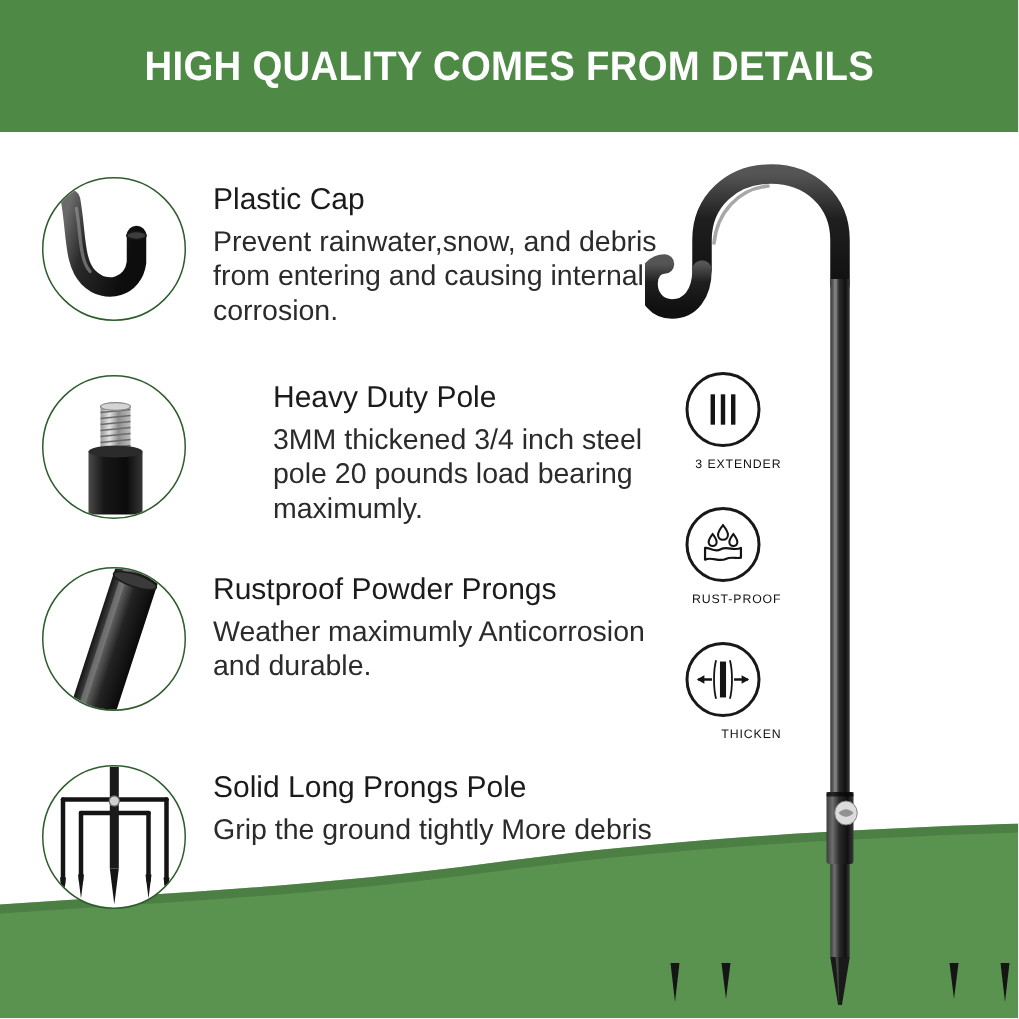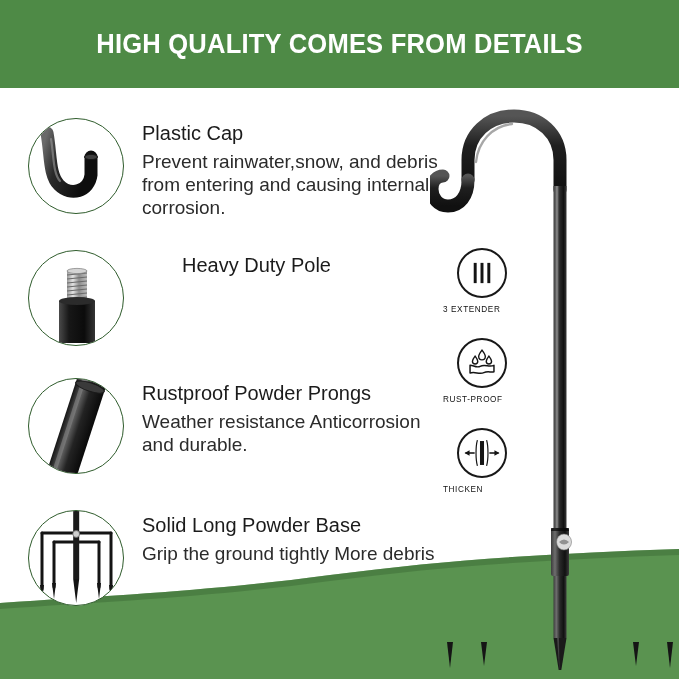--- a/index.html
+++ b/index.html
@@ -93,21 +93,21 @@
 
   #row-1 { top: 118px; }
   #row-2 { top: 250px; gap: 40px; }
   #row-3 { top: 378px; }
   #row-4 { top: 510px; }
 
   
   .badge {
     position: absolute;
     width: 78px;
-    text-align: left;
+    text-align: right;
   }
   .badge-circle {
     width: 50px;
     height: 50px;
     border-radius: 50%;
     border: 2px solid #181818;
     box-sizing: border-box;
     margin: 0 auto;
     position: relative;
     background: #ffffff;
@@ -299,20 +299,21 @@
             <path d="M38,44 L58,42"></path>
           <path d="M38,48 L58,46"></path>
         </g>
         <ellipse cx="48" cy="20" rx="10" ry="2.6" fill="#d4d4d4" stroke="#888" stroke-width="0.8"></ellipse>
         <rect x="30" y="50" width="36" height="42" fill="url(#blkG)"></rect>
         <ellipse cx="48" cy="50" rx="18" ry="4" fill="#2b2b2b"></ellipse>
       </svg>
     </div>
     <div class="feature-text">
       <div class="feature-title">Heavy Duty Pole</div>
+      <div class="feature-desc">3MM thickened 3/4 inch steel pole 20 pounds load bearing maximumly.</div>
     </div>
   </div>
 
   <div class="feature-row" id="row-3">
     <div class="feature-icon-circle">
       <svg viewBox="0 0 96 96" width="96" height="96">
         <defs>
           <linearGradient id="tubeG" x1="0" y1="0" x2="1" y2="0">
             <stop offset="0%" stop-color="#151515"></stop>
             <stop offset="30%" stop-color="#5e5e5e"></stop>
@@ -322,21 +323,21 @@
         </defs>
         <g transform="rotate(18 48 48)">
           <rect x="33" y="-6" width="30" height="108" fill="url(#tubeG)"></rect>
           <rect x="38" y="-6" width="4" height="108" fill="#8d8d8d" opacity="0.55"></rect>
           <ellipse cx="48" cy="6" rx="15" ry="4.2" fill="#3a3a3a" stroke="#1a1a1a" stroke-width="1"></ellipse>
         </g>
       </svg>
     </div>
     <div class="feature-text">
       <div class="feature-title">Rustproof Powder Prongs</div>
-      <div class="feature-desc">Weather resistance Anticorrosion and durable.</div>
+      <div class="feature-desc">Weather maximumly Anticorrosion and durable.</div>
     </div>
   </div>
 
   <div class="feature-row" id="row-4">
     <div class="feature-icon-circle">
       <svg viewBox="0 0 96 96" width="96" height="96">
         <g stroke="#141414" fill="none" stroke-linecap="round">
           <rect x="44.2" y="0" width="6" height="26" fill="#1a1a1a" stroke="none"></rect>
           <path d="M13,22 L82,22" stroke-width="3"></path>
           <path d="M13,22 L13,78" stroke-width="3"></path>
@@ -348,18 +349,18 @@
         <path d="M11,74 L15,74 L13,90 Z" fill="#141414"></path>
         <path d="M80,74 L84,74 L82,90 Z" fill="#141414"></path>
         <path d="M23,72 L27,72 L25,88 Z" fill="#141414"></path>
         <path d="M68,72 L72,72 L70,88 Z" fill="#141414"></path>
         <rect x="44.2" y="26" width="6" height="42" fill="#1a1a1a"></rect>
         <path d="M44.2,68 L50.2,68 L47.2,92 Z" fill="#141414"></path>
         <circle cx="47.2" cy="23" r="3.4" fill="#cfcfcf" stroke="#6a6a6a" stroke-width="0.8"></circle>
       </svg>
     </div>
     <div class="feature-text">
-      <div class="feature-title">Solid Long Powder Base</div>
+      <div class="feature-title">Solid Long Prongs Pole</div>
       <div class="feature-desc">Grip the ground tightly More debris</div>
     </div>
   </div>
 
 </div>
 
 </body></html>

